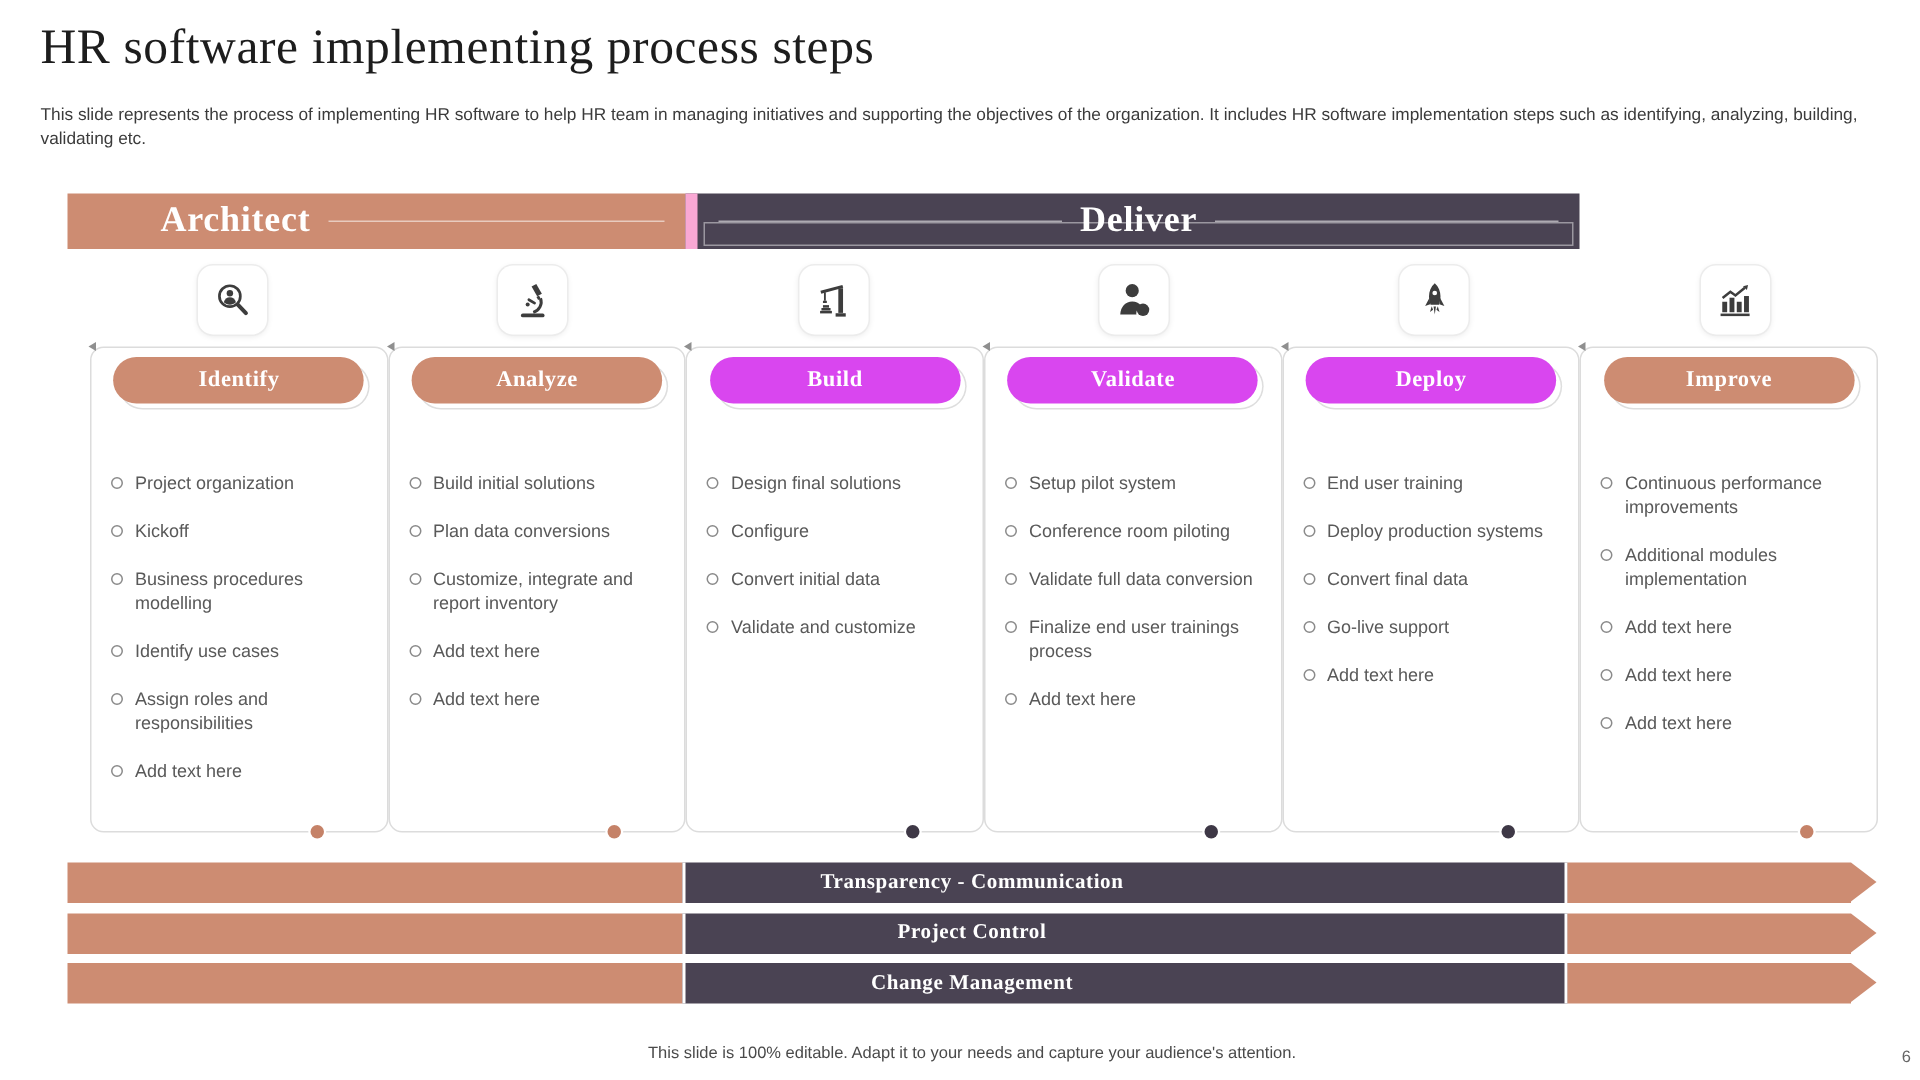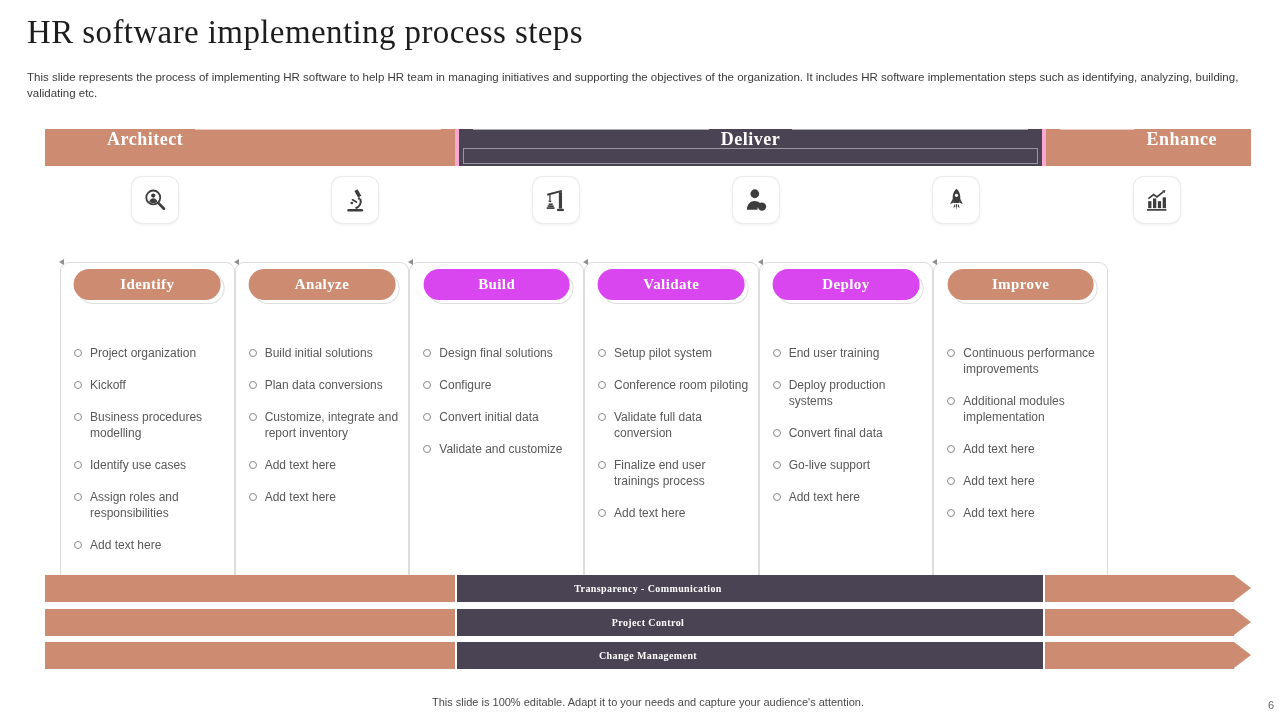--- a/index.html
+++ b/index.html
@@ -15,27 +15,27 @@
     font-size:33px;color:#1d1d1d;letter-spacing:.4px;font-weight:normal;
   }
   .desc{
     position:absolute;left:27px;top:69px;width:1228px;
     font-size:11.5px;line-height:1.4;color:#3b3b3b;
   }
 
   
   .phase-bar{position:absolute;left:45px;top:129px;width:1206px;height:37px;display:flex;}
   .phase{
-    position:relative;display:flex;color:#fff;
+    position:relative;display:flex;align-items:center;color:#fff;
     font-family:"Liberation Serif","DejaVu Serif",serif;
-    font-size:18px;font-weight:bold;letter-spacing:.5px;
+    font-size:24px;font-weight:bold;letter-spacing:.5px;
   }
   .phase.salmon{background:#CD8C72;}
   .phase.dark{background:#4A4353;}
-  .phase + .phase{border-left:4px solid #f9a8d4;}
+  .phase + .phase{border-left:8px solid #f9a8d4;}
   .phase-architect{width:34.2%;}
   .phase-deliver{width:48.7%;}
   .phase-enhance{width:17.1%;}
   .phase .hline{height:1px;background:rgba(255,255,255,.55);flex:1;}
   .phase .pad-l{width:62px;}
   .phase .pad-r{width:14px;}
   .phase .pad-r2{width:34px;}
   .phase .gap{width:12px;}
   .phase-deliver .inner-box{
     position:absolute;left:4px;right:4px;top:52%;bottom:2px;
@@ -45,21 +45,21 @@
   
   .icons{position:absolute;left:60px;top:177px;width:1192px;display:grid;grid-template-columns:repeat(6,1fr);gap:10px;}
   .icon-cell{display:flex;justify-content:center;}
   .icon-box{
     width:46px;height:46px;border-radius:10px;background:#fff;
     box-shadow:0 0 0 1px #ececec,0 1px 4px rgba(0,0,0,.10);
     display:flex;align-items:center;justify-content:center;
   }
 
   
-  .cards{position:absolute;left:60px;top:231px;width:1048px;height:324px;display:grid;grid-template-columns:repeat(6,1fr);gap:0;margin-top:31px;}
+  .cards{position:absolute;left:60px;top:231px;width:1192px;height:324px;display:grid;grid-template-columns:repeat(6,1fr);gap:0;}
   .card{position:relative;background:#fff;border:1px solid #dcdcdc;border-radius:9px;}
   .card::before{ 
     content:'';position:absolute;top:-4px;left:-2px;width:0;height:0;
     border-top:3px solid transparent;border-bottom:3px solid transparent;border-right:5px solid #8f8f8f;
   }
   .pill{
     position:absolute;top:6px;left:50%;transform:translateX(-50%);
     width:85%;height:31px;border-radius:16px;
     display:flex;align-items:center;justify-content:center;
     color:#fff;font-family:"Liberation Serif","DejaVu Serif",serif;
@@ -88,21 +88,21 @@
   .ribbons{position:absolute;left:45px;top:575px;width:1206px;}
   .ribbon{position:relative;height:27px;margin-bottom:6.5px;display:flex;}
   .rib-a{width:410px;background:#CD8C72;}
   .rib-b{width:586px;background:#4A4353;border-left:2px solid #fff;border-right:2px solid #fff;}
   .rib-c{flex:1;background:#CD8C72;}
   .rib-tip{width:0;height:0;border-top:13.5px solid transparent;border-bottom:13.5px solid transparent;border-left:17px solid #CD8C72;}
   .rib-label{
     position:absolute;left:0;right:0;top:0;bottom:0;
     display:flex;align-items:center;justify-content:center;
     color:#fff;font-family:"Liberation Serif","DejaVu Serif",serif;
-    font-size:10px;font-weight:bold;letter-spacing:.4px;
+    font-size:14px;font-weight:bold;letter-spacing:.4px;
   }
 
   
   .footer{
     position:absolute;left:45px;right:29px;top:696px;text-align:center;
     font-size:11px;color:#4a4a4a;
   }
   .page-num{position:absolute;right:6px;top:699px;font-size:11px;color:#666;}
 
   .ic{fill:#3d3d3d;}
@@ -127,27 +127,20 @@
     <div class="phase dark phase-deliver">
       <span class="pad-r"></span>
       <span class="hline"></span>
       <span class="gap"></span>
       <span>Deliver</span>
       <span class="gap"></span>
       <span class="hline"></span>
       <span class="pad-r"></span>
       <span class="inner-box"></span>
     </div>
-    <div class="phase salmon phase-enhance">
-      <span class="pad-r"></span>
-      <span class="hline"></span>
-      <span class="gap"></span>
-      <span>Enhance</span>
-      <span class="pad-r2"></span>
-    </div>
   </div>
 
   <div class="icons">
     <div class="icon-cell">
       <div class="icon-box" aria-label="person-search-icon">
         <svg width="27" height="27" viewBox="0 0 24 24">
           <circle class="ic-stroke" cx="10" cy="9.3" r="6.2" stroke-width="1.6"></circle>
           <circle class="ic" cx="10" cy="7.6" r="1.9"></circle>
           <path class="ic" d="M6.4 12.9c.4-1.9 1.9-3 3.6-3s3.2 1.1 3.6 3c-1 .9-2.2 1.4-3.6 1.4s-2.6-.5-3.6-1.4z"></path>
           <path class="ic-stroke" d="M14.7 14.3l4.8 5" stroke-width="2.4" stroke-linecap="round"></path>

